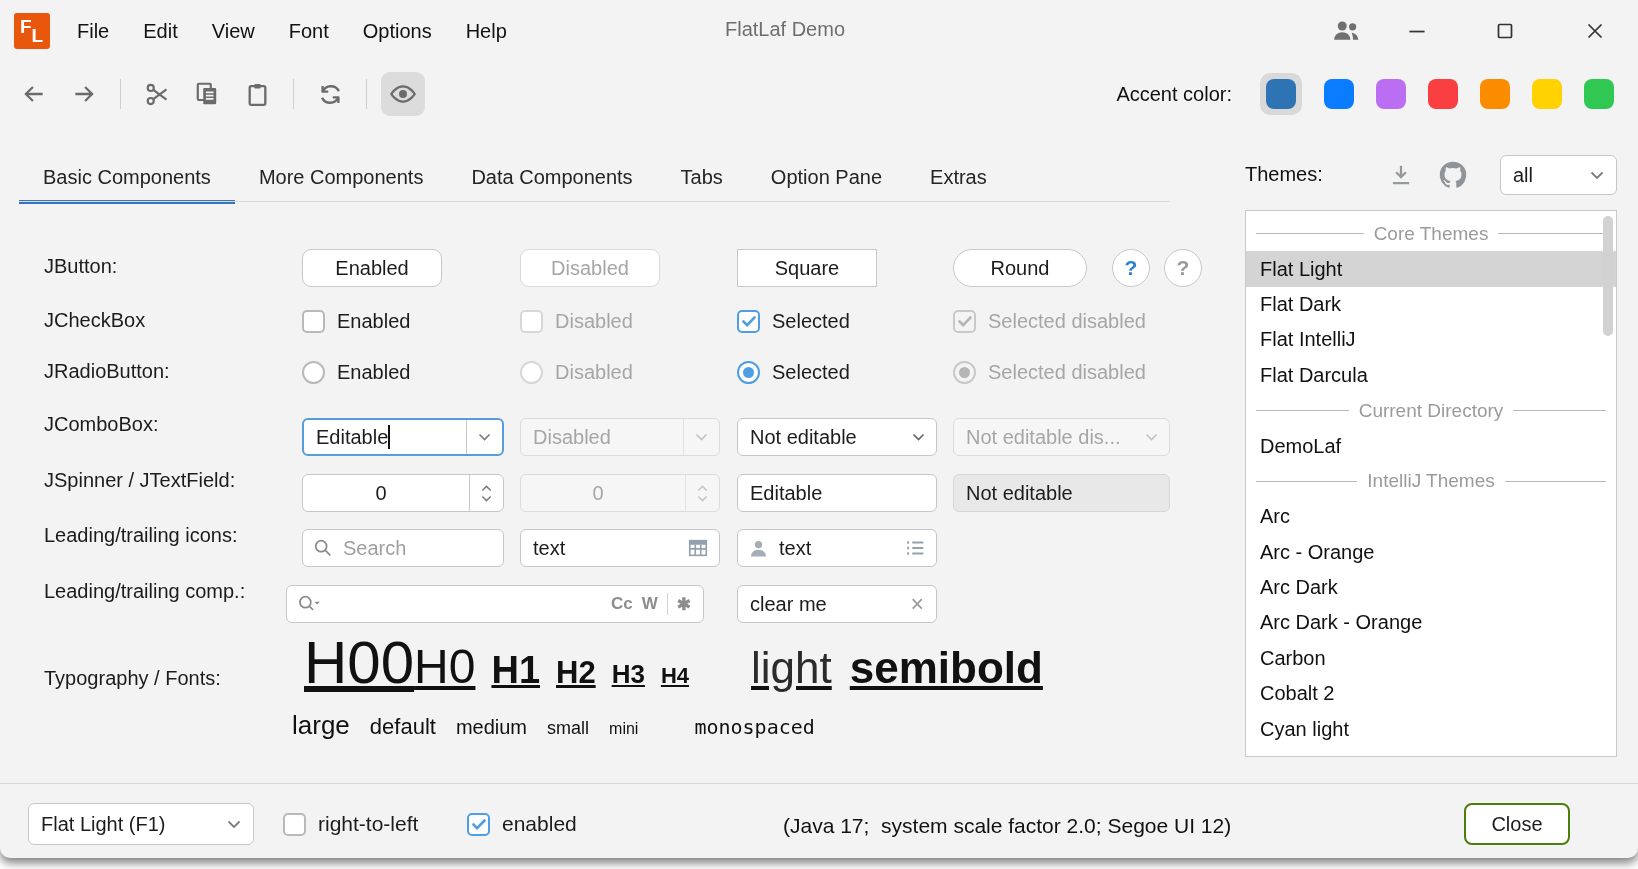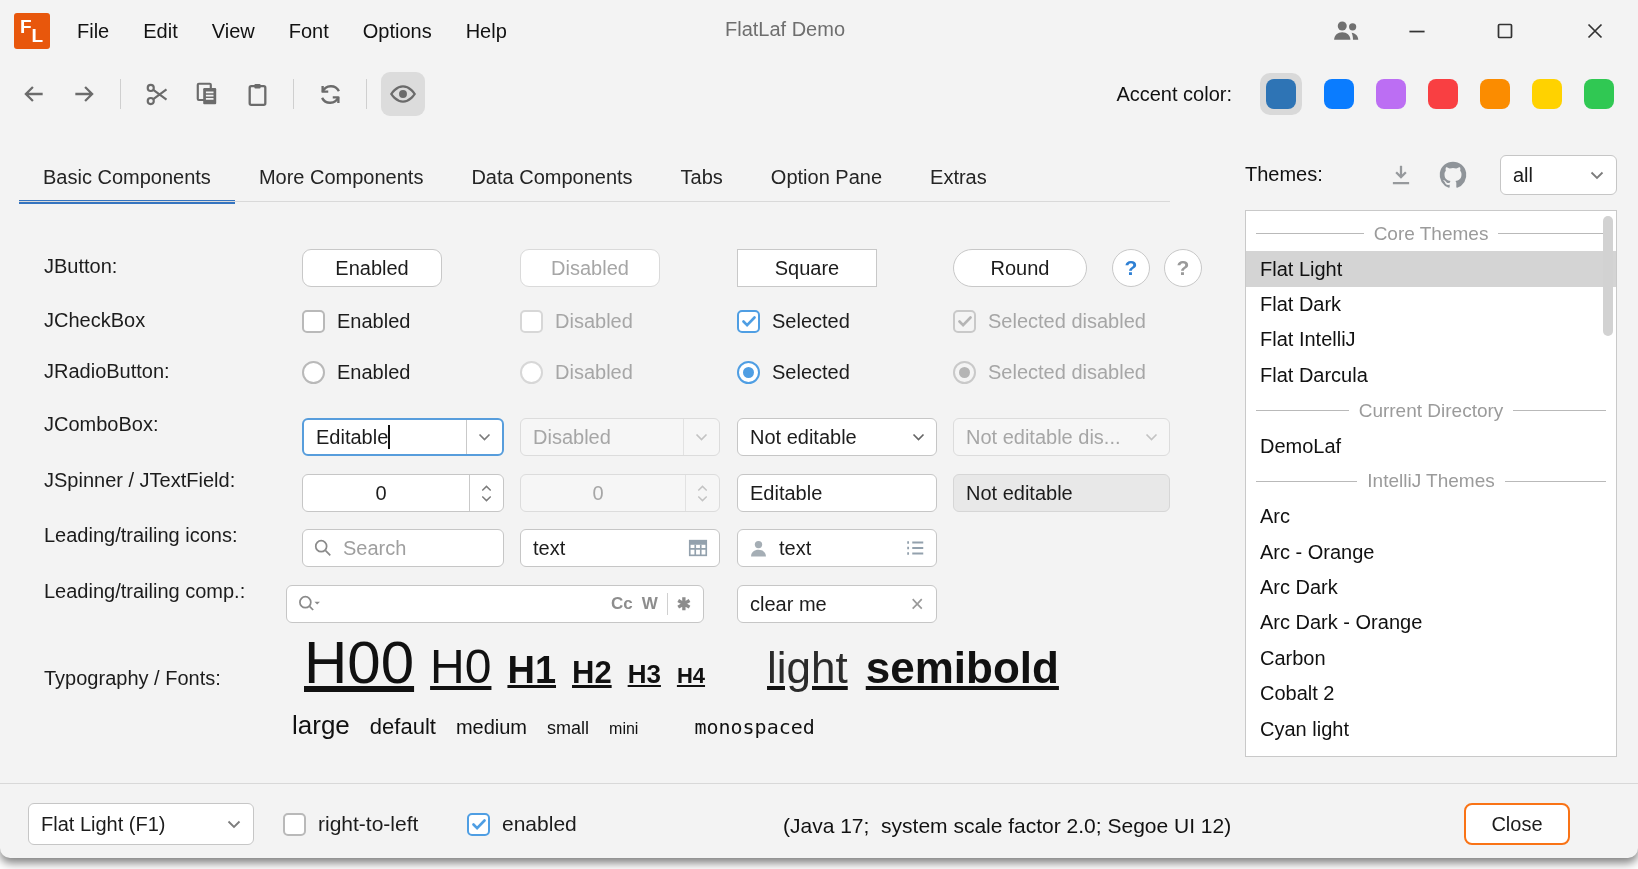--- a/index.html
+++ b/index.html
@@ -107,21 +107,21 @@
   .ph { color:#9f9f9f; }
   .lead-ic { margin-left:10px; flex:none; display:flex; }
   .trail-ic { margin-left:auto; margin-right:10px; flex:none; display:flex; align-items:center; }
   .srch-ctl { margin-left:auto; margin-right:12px; display:flex; align-items:center; gap:9px;
     color:#8d8d8d; font-size:17px; font-weight:bold; }
   .srch-ctl .vsep { width:1px; height:22px; background:#d0d0d0; }
   .clear-x { margin-left:auto; margin-right:12px; color:#9a9a9a; font-size:23px; }
 
   .typo-main { position:absolute; left:304px; top:628px; display:flex; align-items:baseline; white-space:nowrap; color:#111;text-decoration:underline; }
   .typo-main .h00 { font-size:60px; }
-  .typo-main .h0 { font-size:48px; margin-left:16px; }
+  .typo-main .h0 { font-size:48px; }
   .typo-main .h1 { font-size:38px; font-weight:bold; margin-left:16px; }
   .typo-main .h2 { font-size:31px; font-weight:bold; margin-left:16px; }
   .typo-main .h3 { font-size:26px; font-weight:bold; margin-left:16px; }
   .typo-main .h4 { font-size:22px; font-weight:bold; margin-left:16px; }
   .typo-main .light { font-size:44px; font-weight:300; margin-left:62px; color:#2b2b2b; }
   .typo-main .semibold { font-size:44px; font-weight:bold; margin-left:18px; }
   .typo-sizes { position:absolute; left:292px; top:710px; display:flex; align-items:baseline; color:#111; }
   .typo-sizes .large { font-size:26px; }
   .typo-sizes .default { font-size:22px; margin-left:20px; }
   .typo-sizes .medium { font-size:20px; margin-left:20px; }
@@ -131,21 +131,21 @@
 
   
   .status-sep { position:absolute; left:0; right:0; top:783px; height:1px; background:#d8d8d8; }
   .laf-combo { position:absolute; left:28px; top:803px; width:226px; height:42px; background:#fff;
     border:1px solid #c6c6c6; border-radius:6px; display:flex; align-items:center; padding:0 12px; font-size:20px; }
   .laf-combo svg { margin-left:auto; }
   .sb-cbrow { position:absolute; top:811px; display:flex; align-items:center; gap:12px; font-size:21px; height:26px; }
   .sb-rtl { left:283px; } .sb-en { left:467px; }
   .sb-info { position:absolute; left:783px; top:814px; font-size:21px; color:#111; white-space:pre; }
   .close-btn { position:absolute; left:1464px; top:803px; width:106px; height:42px; background:#fff;
-    border:2px solid #f97316; border-radius:8px; display:flex; align-items:center; justify-content:center; font-size:20px; }
+    border:2px solid #4d7c0f; border-radius:8px; display:flex; align-items:center; justify-content:center; font-size:20px; }
 
   svg { display:block; }
 </style>
 </head>
 <body>
 
 <div class="window">
 
   <div class="logo">
     <span class="lf">F</span>

